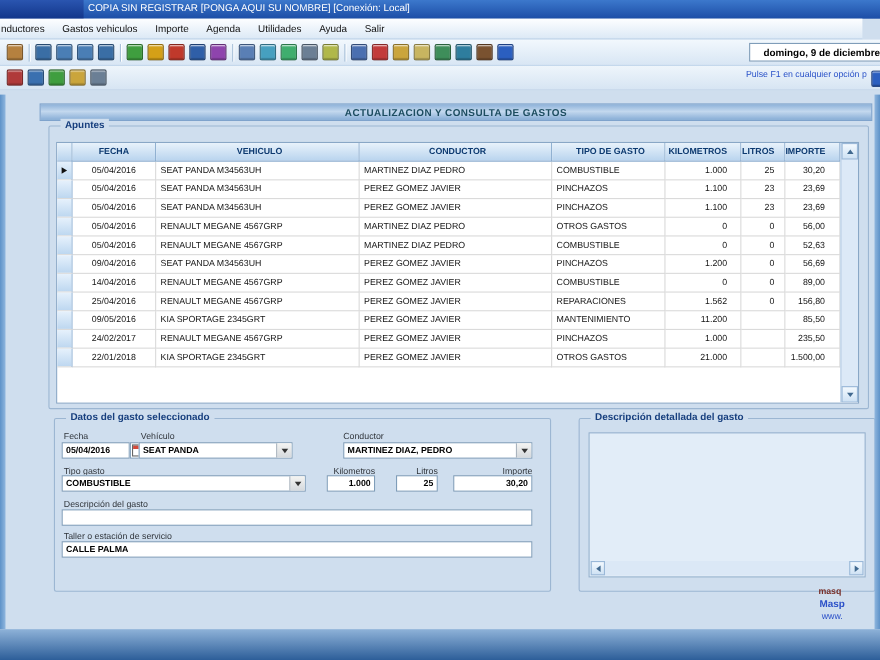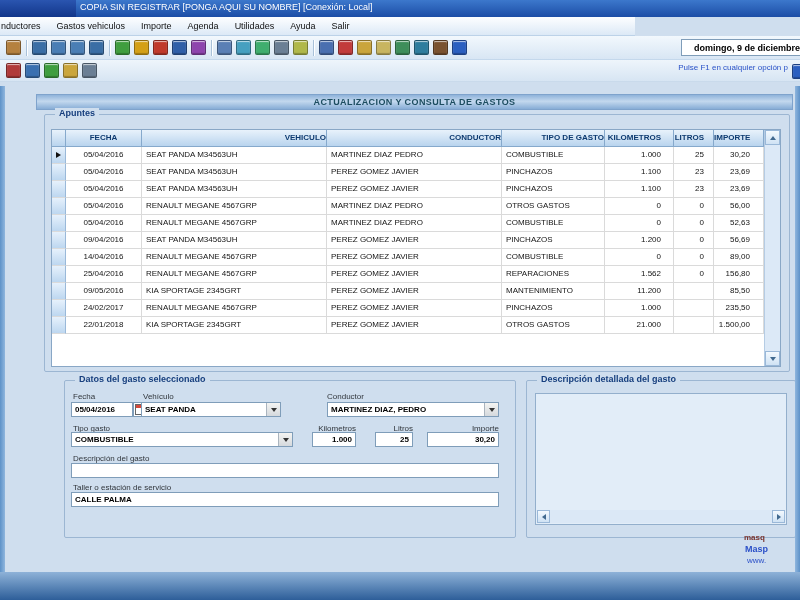--- a/index.html
+++ b/index.html
@@ -9,21 +9,21 @@
     font-family:"Liberation Sans", sans-serif;
   }
   
   #titlebar{position:absolute;left:0;top:0;width:800px;height:17px;
     background:linear-gradient(180deg,#3c78cc,#1c4da6);}
   #logo-block{position:absolute;left:0;top:0;width:76px;height:17px;
     background:linear-gradient(180deg,#2a55b0,#12368a);}
   #title-text{position:absolute;left:80px;top:2px;font-size:9px;font-weight:normal;
     color:#ffffff;white-space:nowrap;}
   
-  #menubar{position:absolute;left:0;top:17px;width:635px;height:19px;
+  #menubar{position:absolute;left:0;top:17px;width:784px;height:19px;
     background:linear-gradient(180deg,#fdfeff,#dce9f6);
     border-bottom:1px solid #bcd2e8;display:flex;align-items:center;box-sizing:border-box;}
   .menu-item{font-size:9px;color:#101010;padding:0 8px;line-height:18px;white-space:nowrap;}
   .menu-item:first-child{padding-left:1px;}
   
   #toolbar1{position:absolute;left:0;top:36px;width:800px;height:24px;
     background:linear-gradient(180deg,#f2f8fd,#d8e6f4);
     border-bottom:1px solid #c4d8ec;display:flex;align-items:center;
     padding-left:4px;box-sizing:border-box;}
   #toolbar2{position:absolute;left:0;top:60px;width:800px;height:22px;
@@ -46,29 +46,29 @@
   #panel-header{position:absolute;left:36px;top:94px;width:757px;height:16px;
     background:linear-gradient(180deg,#8fb3da,#c3d8ee 45%,#87add6);
     border:1px solid #7fa3cc;box-sizing:border-box;
     display:flex;align-items:center;justify-content:center;
     font-size:9px;font-weight:bold;color:#1d4d60;letter-spacing:.4px;}
   
   .fieldset{position:absolute;border:1px solid #9cb6d2;border-radius:2px;}
   .legend{position:absolute;top:-7px;left:10px;background:#cfdeee;padding:0 4px;
     font-size:9px;font-weight:bold;color:#173f7e;white-space:nowrap;text-align:right;}
   #fs-apuntes{left:44px;top:114px;width:744px;height:256px;}
-  #fs-datos{left:64px;top:380px;width:450px;height:156px;text-decoration:underline;}
+  #fs-datos{left:49px;top:380px;width:450px;height:156px;text-decoration:underline;}
   #fs-desc{left:526px;top:380px;width:268px;height:156px;}
   
   #grid{position:absolute;left:6px;top:14px;width:730px;height:238px;background:#ffffff;
     border:1px solid #89a7c6;box-sizing:border-box;overflow:hidden;}
   #grid-header{display:flex;height:17px;}
   .hc{box-sizing:border-box;height:17px;border-right:1px solid #86a9cc;border-bottom:1px solid #86a9cc;
     background:linear-gradient(180deg,#e8f2fb,#b9d4ee);
-    font-size:8px;font-weight:bold;color:#0d3a70;text-align:right;line-height:16px;
+    font-size:8px;font-weight:bold;color:#0d3a70;text-align:center;line-height:16px;
     overflow:hidden;white-space:nowrap;}
   .grow{display:flex;height:17px;}
   .dc{box-sizing:border-box;height:17px;border-right:1px solid #dadada;border-bottom:1px solid #dadada;
     font-size:8px;color:#141414;line-height:16px;overflow:hidden;white-space:nowrap;}
   .c0{width:14px;}
   .c1{width:76px;text-align:center;}
   .c2{width:185px;padding-left:4px;}
   .c3{width:175px;padding-left:4px;}
   .c4{width:103px;padding-left:4px;}
   .c5{width:69px;text-align:right;padding-right:12px;}

